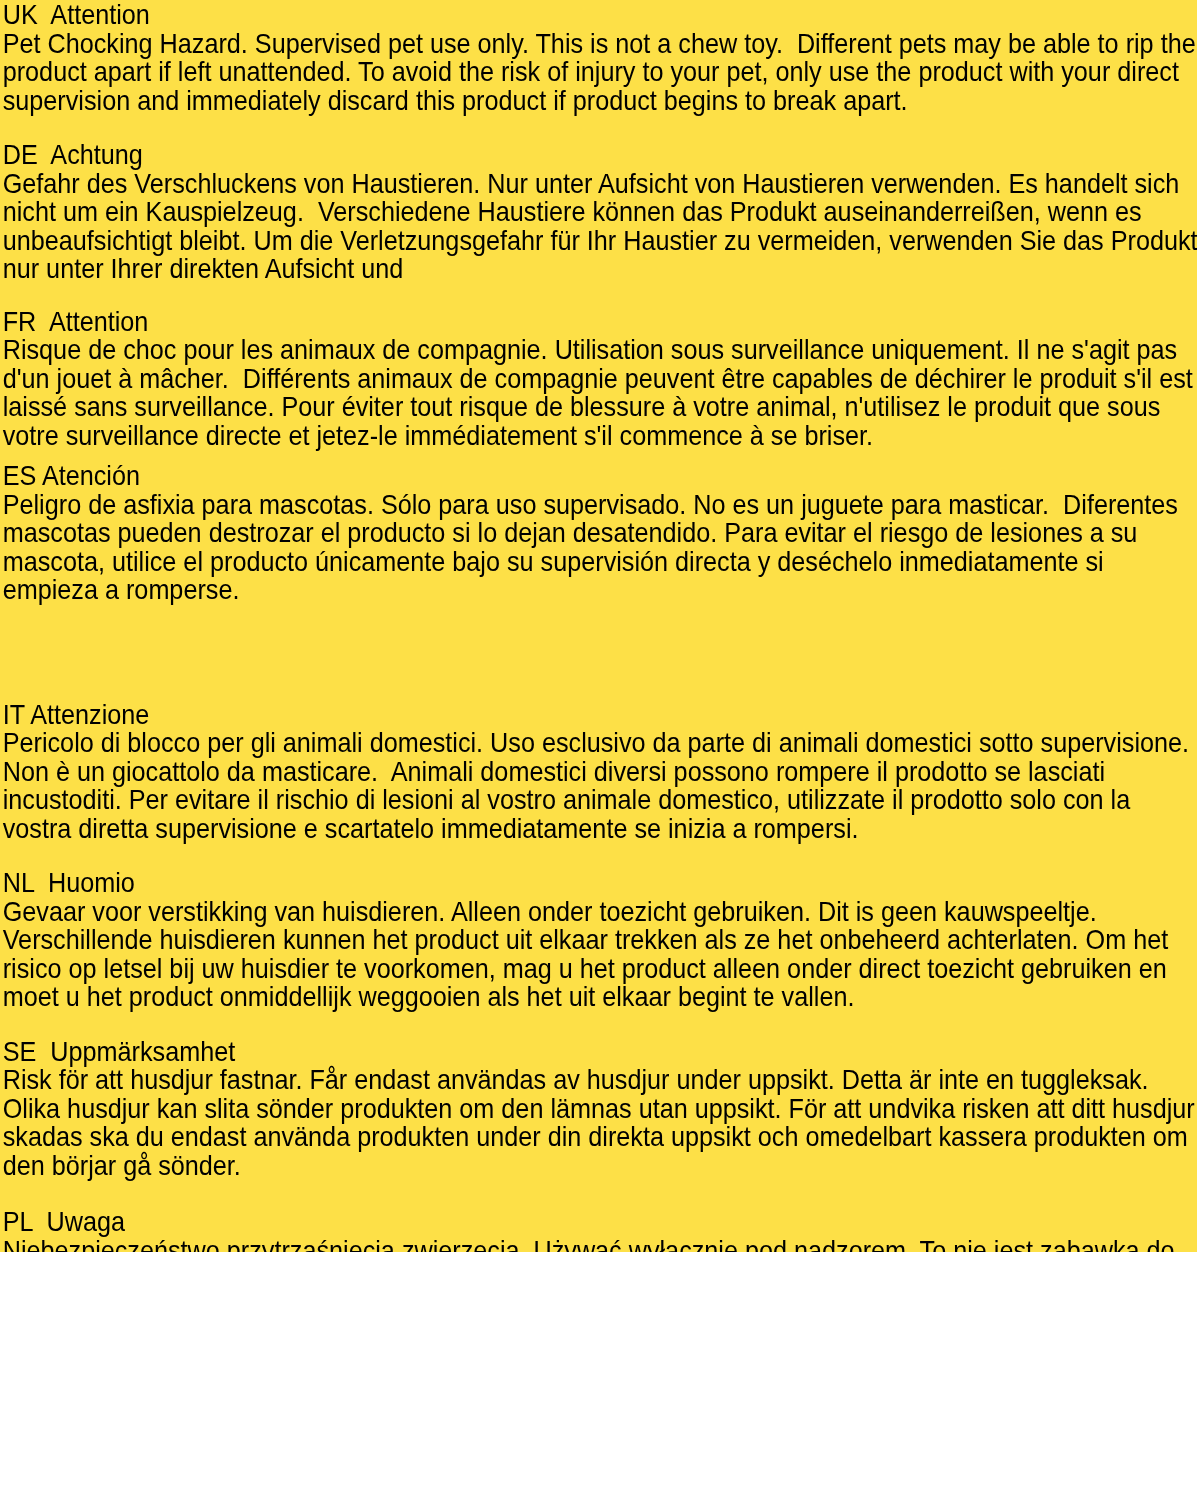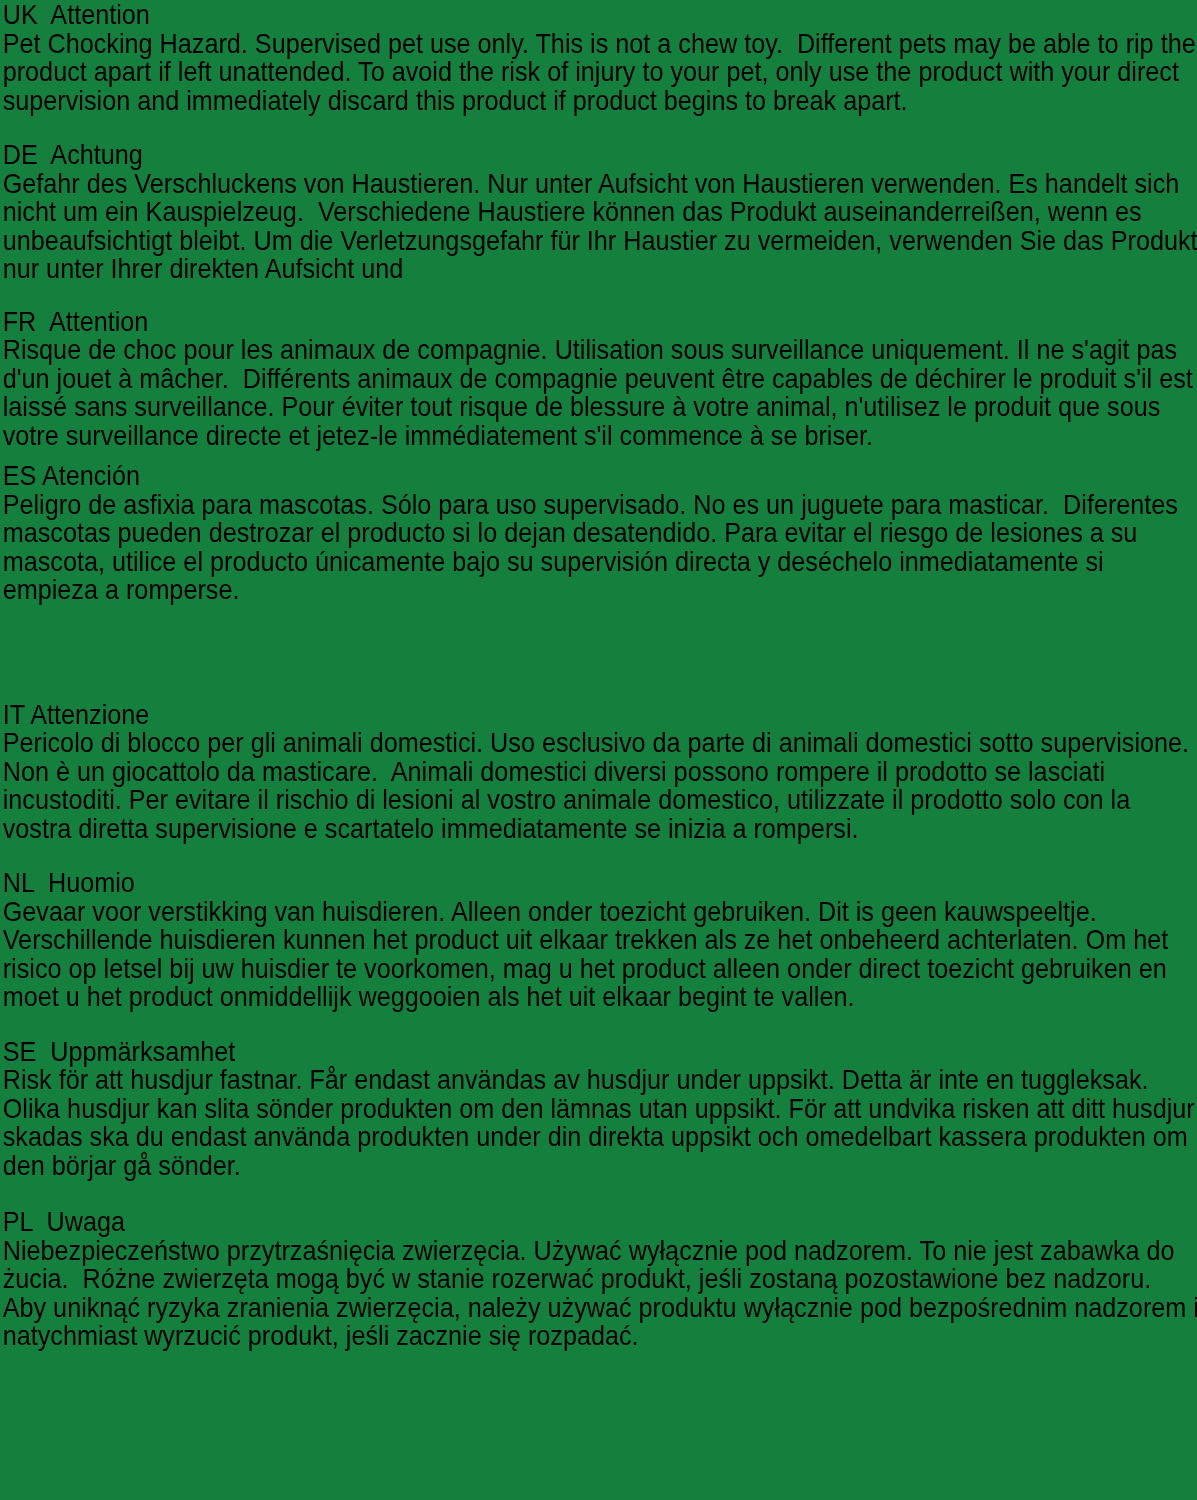--- a/index.html
+++ b/index.html
@@ -3,23 +3,23 @@
 <meta charset="utf-8">
 <style>
   html, body {
     margin: 0;
     padding: 0;
     background: #ffffff;
   }
   .page {
     position: relative;
     width: 1197px;
-    height: 1500px;
+    height: 1252px;
     overflow: hidden;
-    background: #15803d;
+    background: #fde047;
     color: #000000;
   }
   
   .condense {
     width: 1330px;
     transform: scaleX(0.9);
     transform-origin: top left;
     padding: 1px 0 0 3px;
     font-family: "Liberation Sans", sans-serif;
     font-size: 28px;

